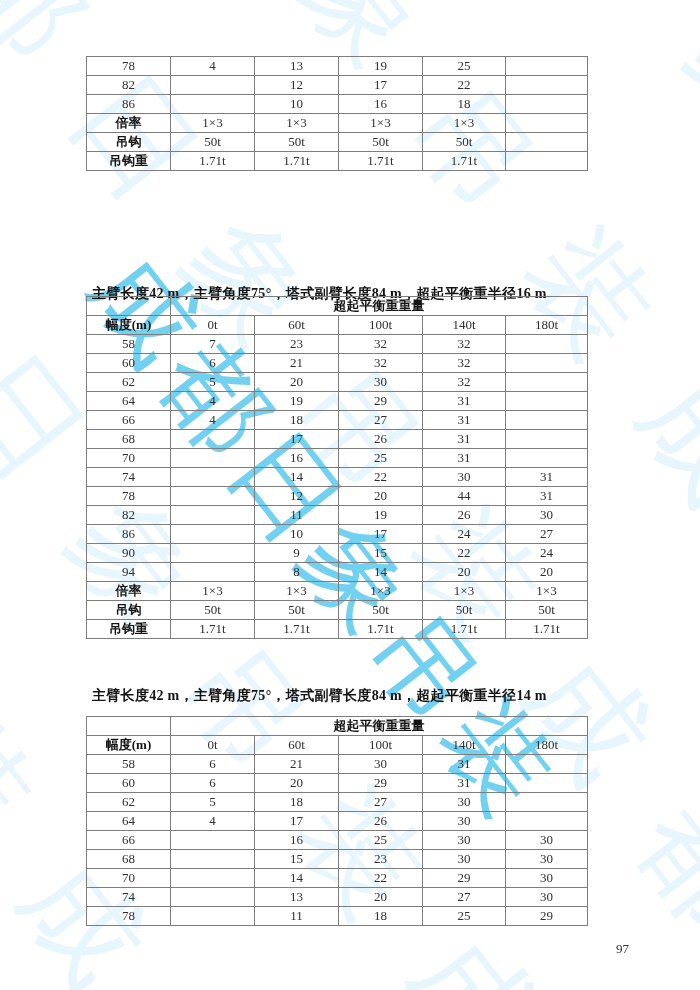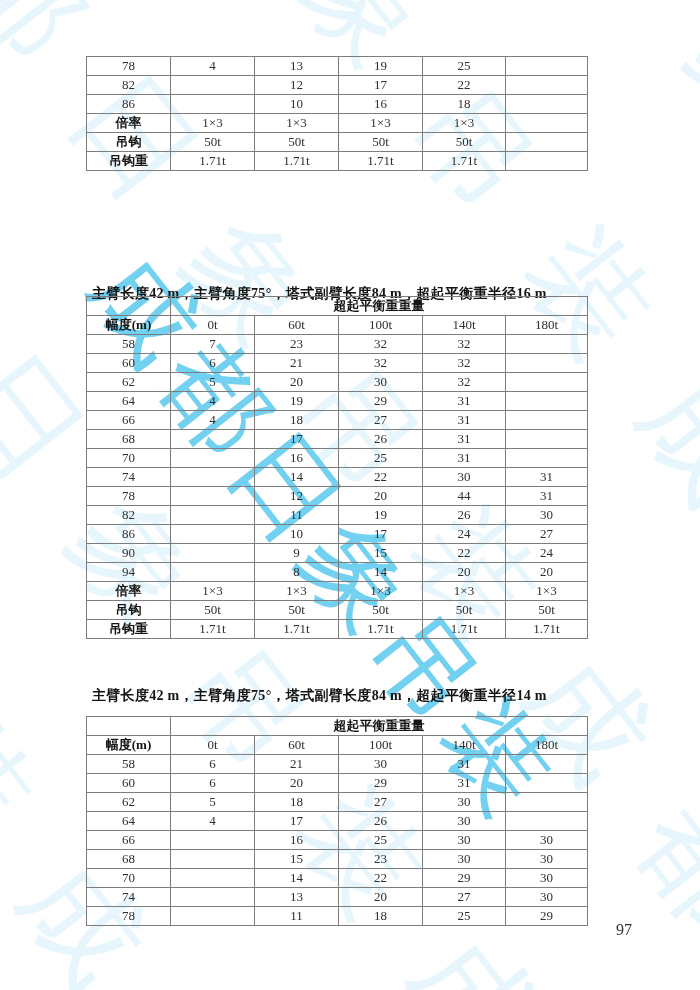--- a/index.html
+++ b/index.html
@@ -39,21 +39,21 @@
   #t1{left:86px;top:56px;}
   #t2{left:86px;top:296px;}
   #t3{left:86px;top:716px;}
   .heading{
     position:absolute;font-weight:bold;font-size:14px;color:#141414;
     white-space:nowrap;letter-spacing:0.3px;
   }
   #h2{left:92px;top:266px;margin-top:19px;}
   #h3{left:92px;top:687px;font-family:Liberation Serif, serif;}
   .page-number{
-    position:absolute;left:616px;top:921px;font-size:16px;color:#333333;
+    position:absolute;left:616px;top:941px;font-size:13px;color:#333333;
   }
 </style>
 </head>
 <body>
 
 <div class="page">
 
   <div id="wm-faint">
       <div style="padding-left: 0px;">成都日象吊装成都日象吊装成都日象吊装成都日象吊装成都日象吊装</div>
       <div style="padding-left: 150px;">成都日象吊装成都日象吊装成都日象吊装成都日象吊装成都日象吊装</div>

